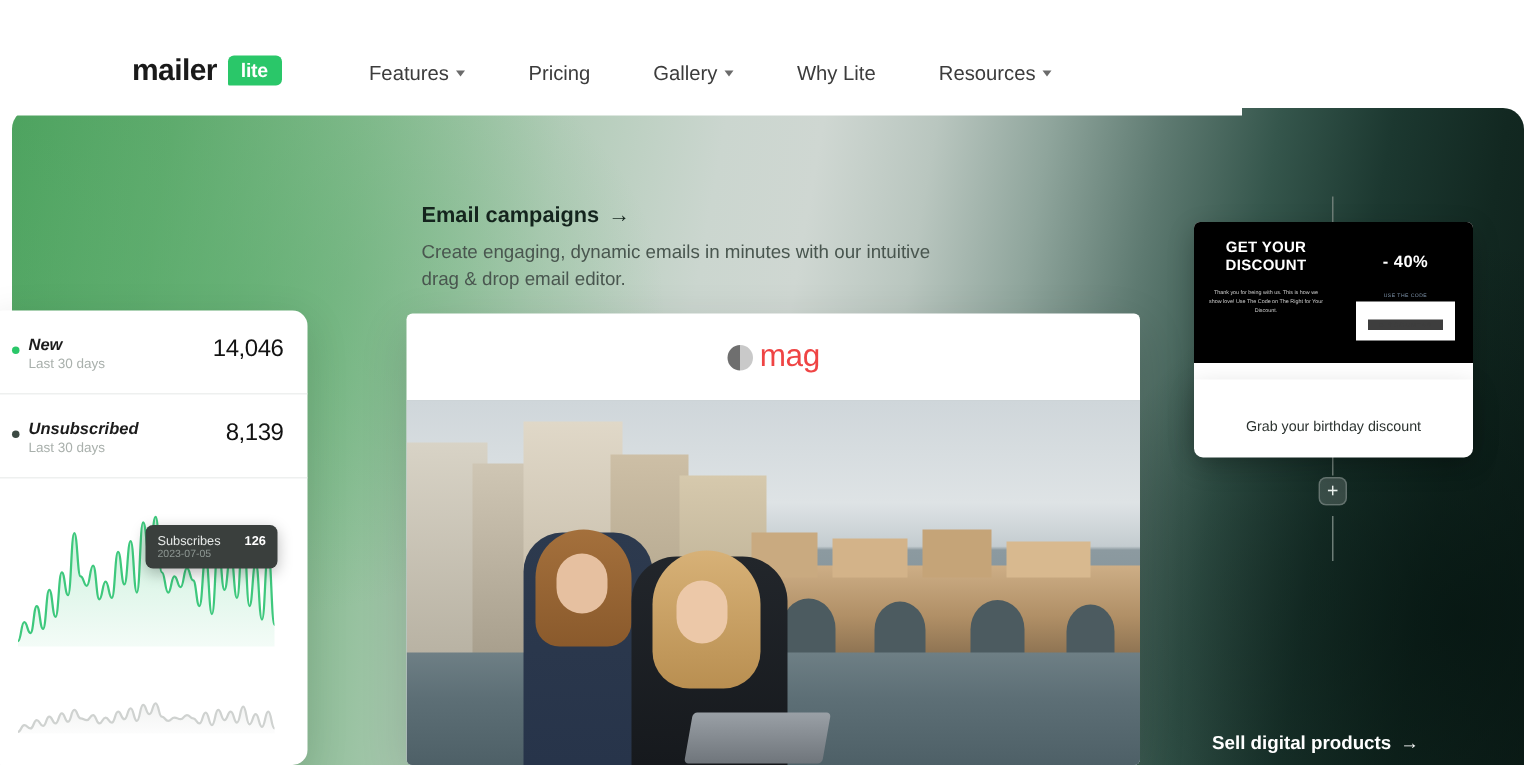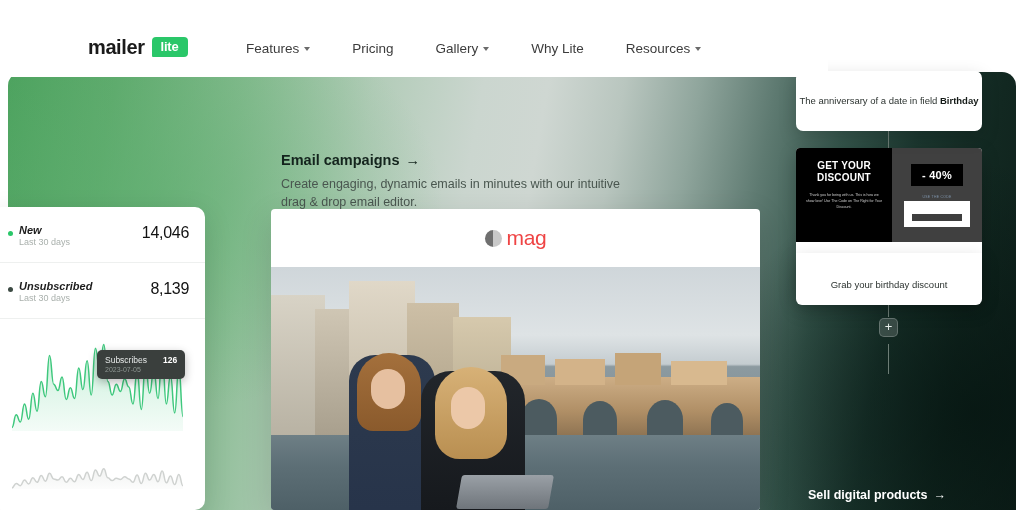--- a/index.html
+++ b/index.html
@@ -62,21 +62,21 @@
         #0e1f1a 100%);
   }
   .hero-noise{
     position:absolute; inset:0;
     background:radial-gradient(ellipse 420px 300px at 14% 30%, rgba(92,175,110,.55), rgba(92,175,110,0) 70%),
                radial-gradient(ellipse 380px 360px at 96% 78%, rgba(5,20,16,.75), rgba(5,20,16,0) 70%);
     pointer-events:none;
   }
 
   
-  .campaign-block { position:absolute; left:281px; top:152px; width:380px; z-index:6;}
+  .campaign-block { position:absolute; left:281px; top:136px; width:380px; z-index:6;}
   .campaign-title { font-size:14.5px; font-weight:700; color:#14241d; display:flex; align-items:center; gap:6px; }
   .campaign-sub { margin-top:7px; font-size:12.5px; line-height:1.45; color:#49564f; max-width:365px;}
 
   
   .email-card{
     position:absolute; left:271px; top:209px; width:489px; height:301px;
     background:#fff; border-radius:4px; overflow:hidden; z-index:8;
     box-shadow:0 10px 32px rgba(0,0,0,.14);
   }
   .email-logo{ height:58px; display:flex; align-items:center; justify-content:center; gap:5px; }
@@ -158,21 +158,21 @@
 
   .email-mock{
     position:absolute; left:796px; top:148px; width:186px; height:149px;
     background:#fff; border-radius:4px; overflow:hidden; z-index:13;
     box-shadow:0 6px 18px rgba(0,0,0,.22);
   }
   .mock-top{height:94px;display:flex;}
   .mock-left{width:96px;background:#000;color:#fff;padding:12px 9px;}
   .mock-h{font-size:10px;font-weight:800;line-height:1.22;letter-spacing:0.2px;text-align:center;}
   .mock-p{margin-top:9px;font-size:3.6px;line-height:1.55;color:#cfcfcf;text-align:center;}
-  .mock-right{flex:1;background:#404040;display:flex;flex-direction:column;align-items:center;justify-content:center;gap:9px;}
+  .mock-right{flex:1;background:#000000;display:flex;flex-direction:column;align-items:center;justify-content:center;gap:9px;}
   .badge40{background:#000;color:#fff;font-size:11px;font-weight:800;padding:5px 11px;letter-spacing:0.3px;}
   .code-box{width:66px;text-align:center;}
   .code-label{font-size:3.4px;color:#7f94ab;letter-spacing:.3px;}
   .code-field{background:#fff;margin-top:2px;padding:4px 0;}
   .code-val{display:inline-block;background:#3e3e3e;color:#3e3e3e;font-size:4px;letter-spacing:1px;padding:1px 7px;}
   .mock-bottom{padding:12px 8px 0;}
   .mock-art{font-size:8px;font-weight:800;text-align:center;color:#101010;letter-spacing:0.4px;}
   .mock-lines{margin-top:7px;}
   .mock-lines div{height:1.4px;background:#dcdcdc;margin:0 auto 2.5px;}
 
@@ -324,25 +324,20 @@
       <span class="tt-label">Subscribes</span>
       <span class="tt-val">126</span>
     </div>
     <div class="tt-date">2023-07-05</div>
   </div>
 
   <div class="connector c1"></div>
   <div class="connector c2"></div>
   <div class="connector c3"></div>
 
-  <div class="auto-trigger">
-    <p>
-      <span>The anniversary of a date in field </span><b>Birthday</b>
-    </p>
-  </div>
 
   <div class="email-mock">
     <div class="mock-top">
       <div class="mock-left">
         <div class="mock-h">GET YOUR</div>
         <div class="mock-h">DISCOUNT</div>
         <div class="mock-p">Thank you for being with us. This is how we show love! Use The Code on The Right for Your Discount.</div>
       </div>
       <div class="mock-right">
         <div class="badge40">- 40%</div>

